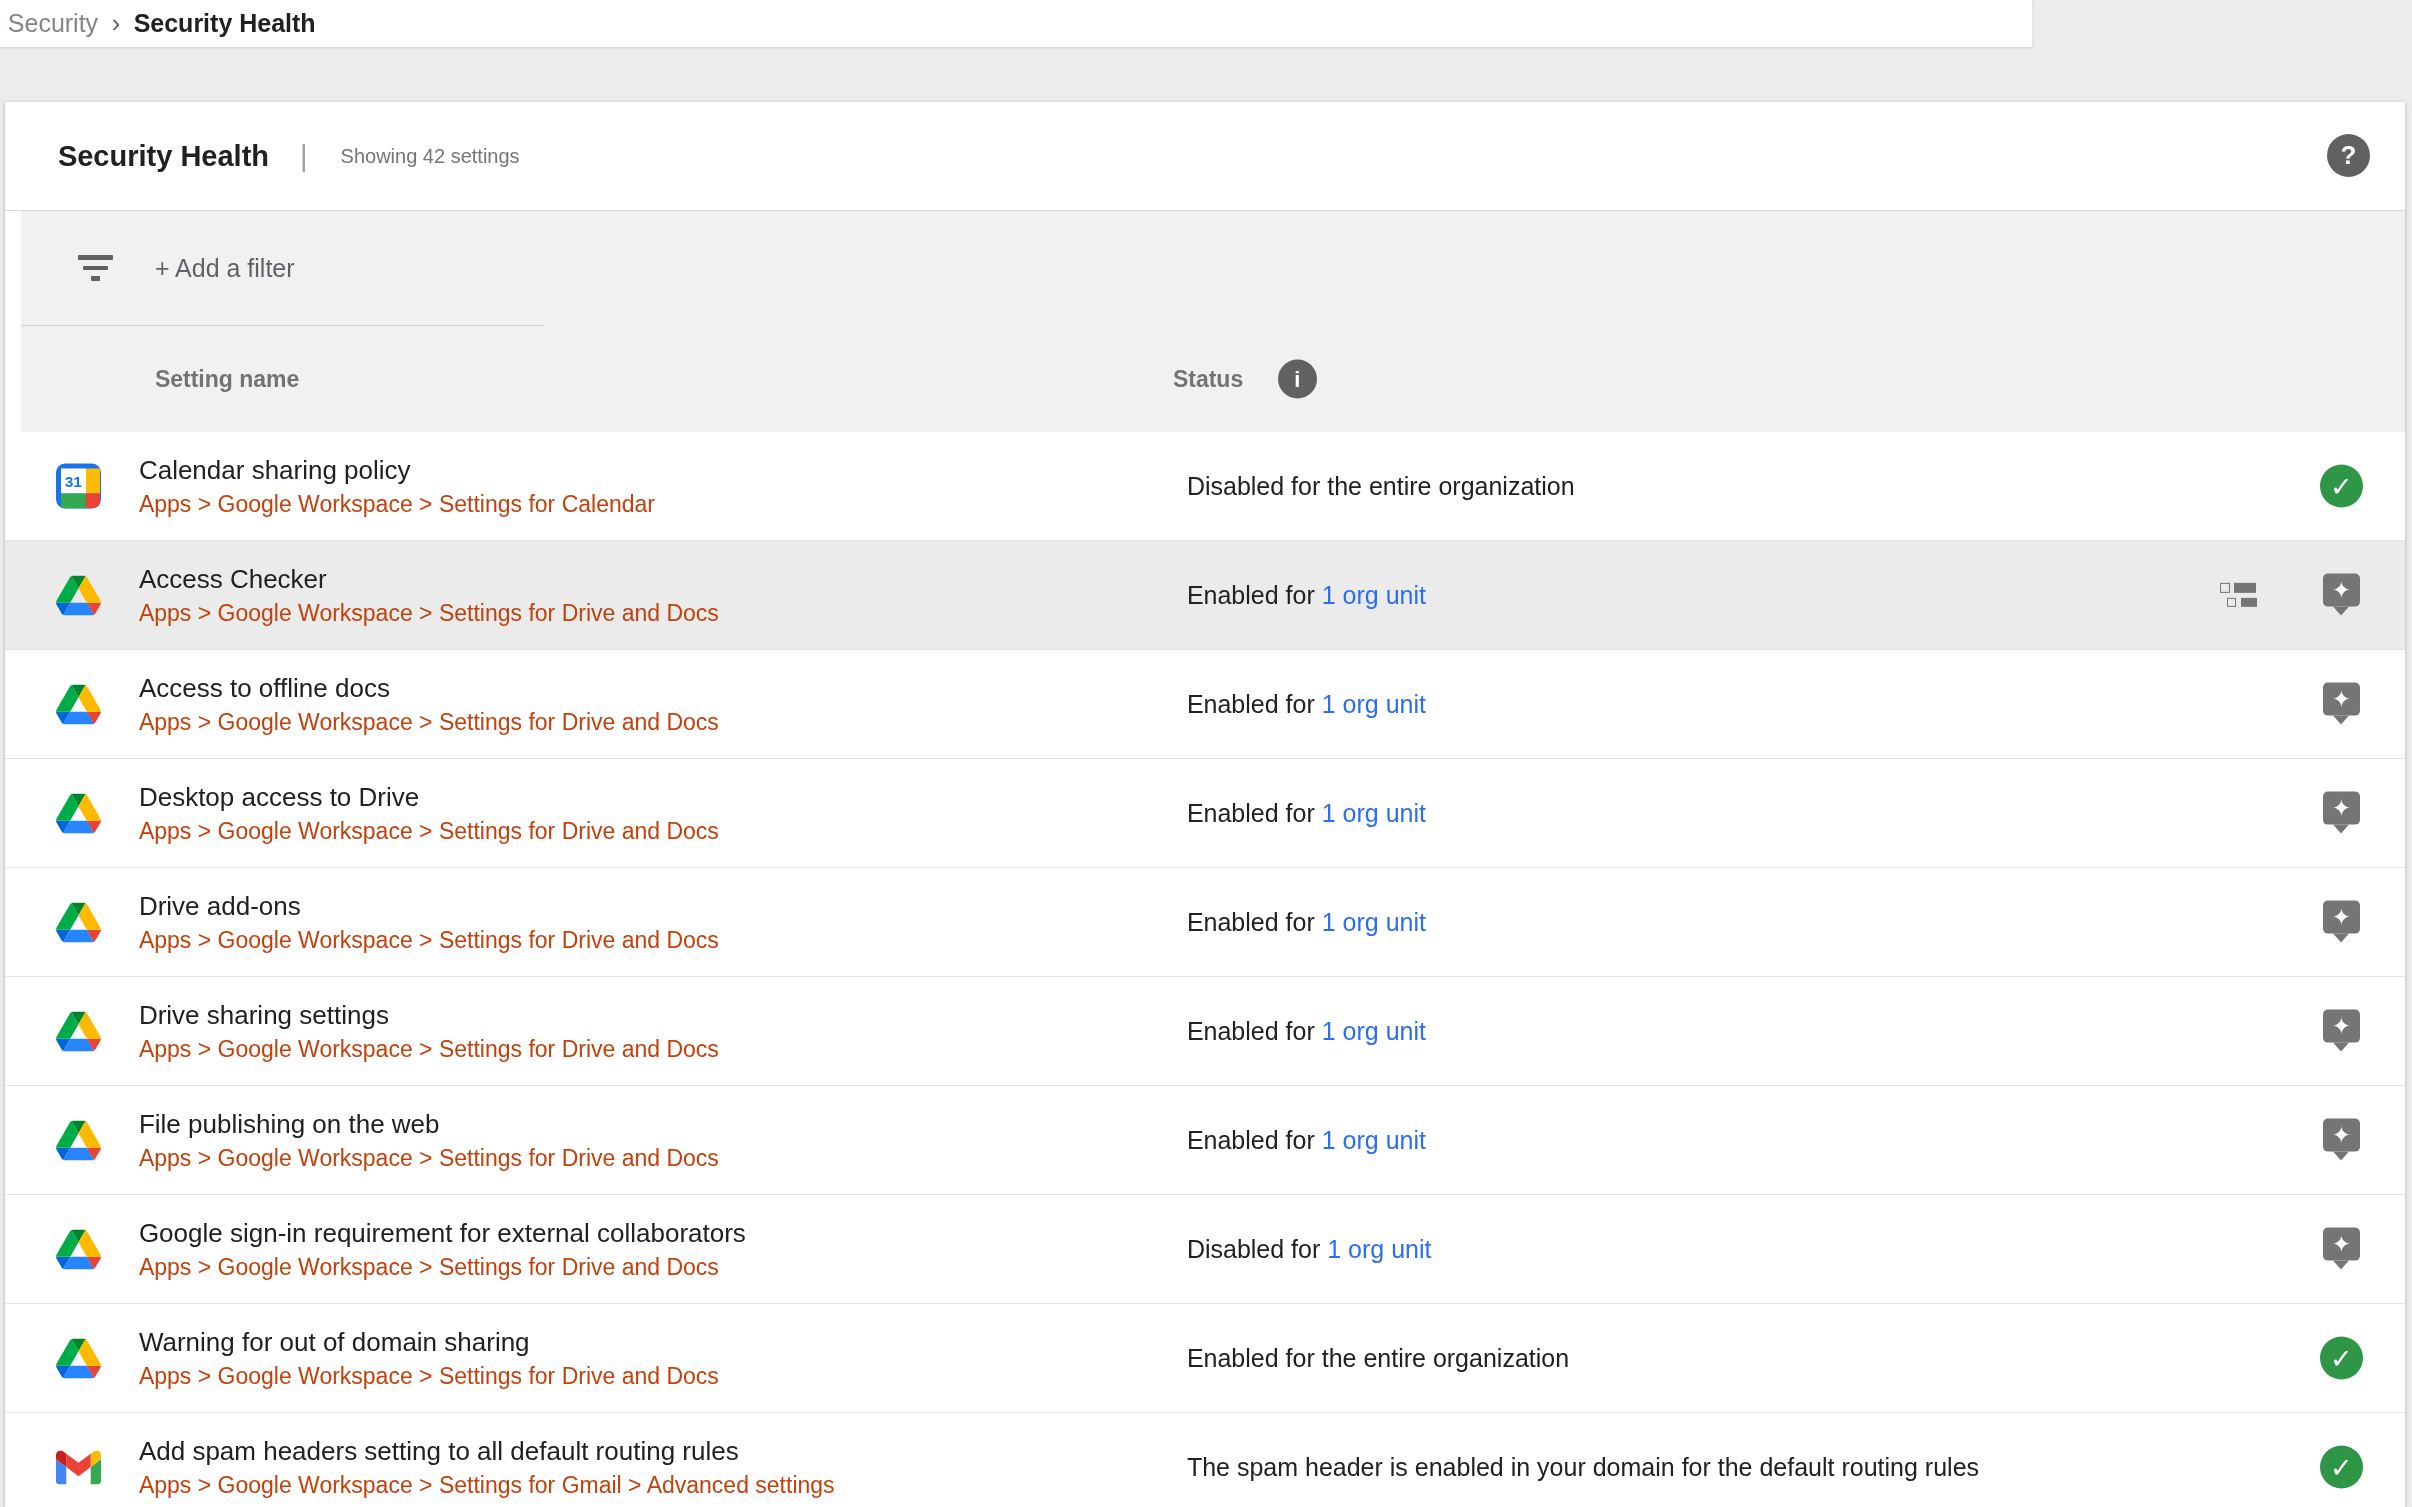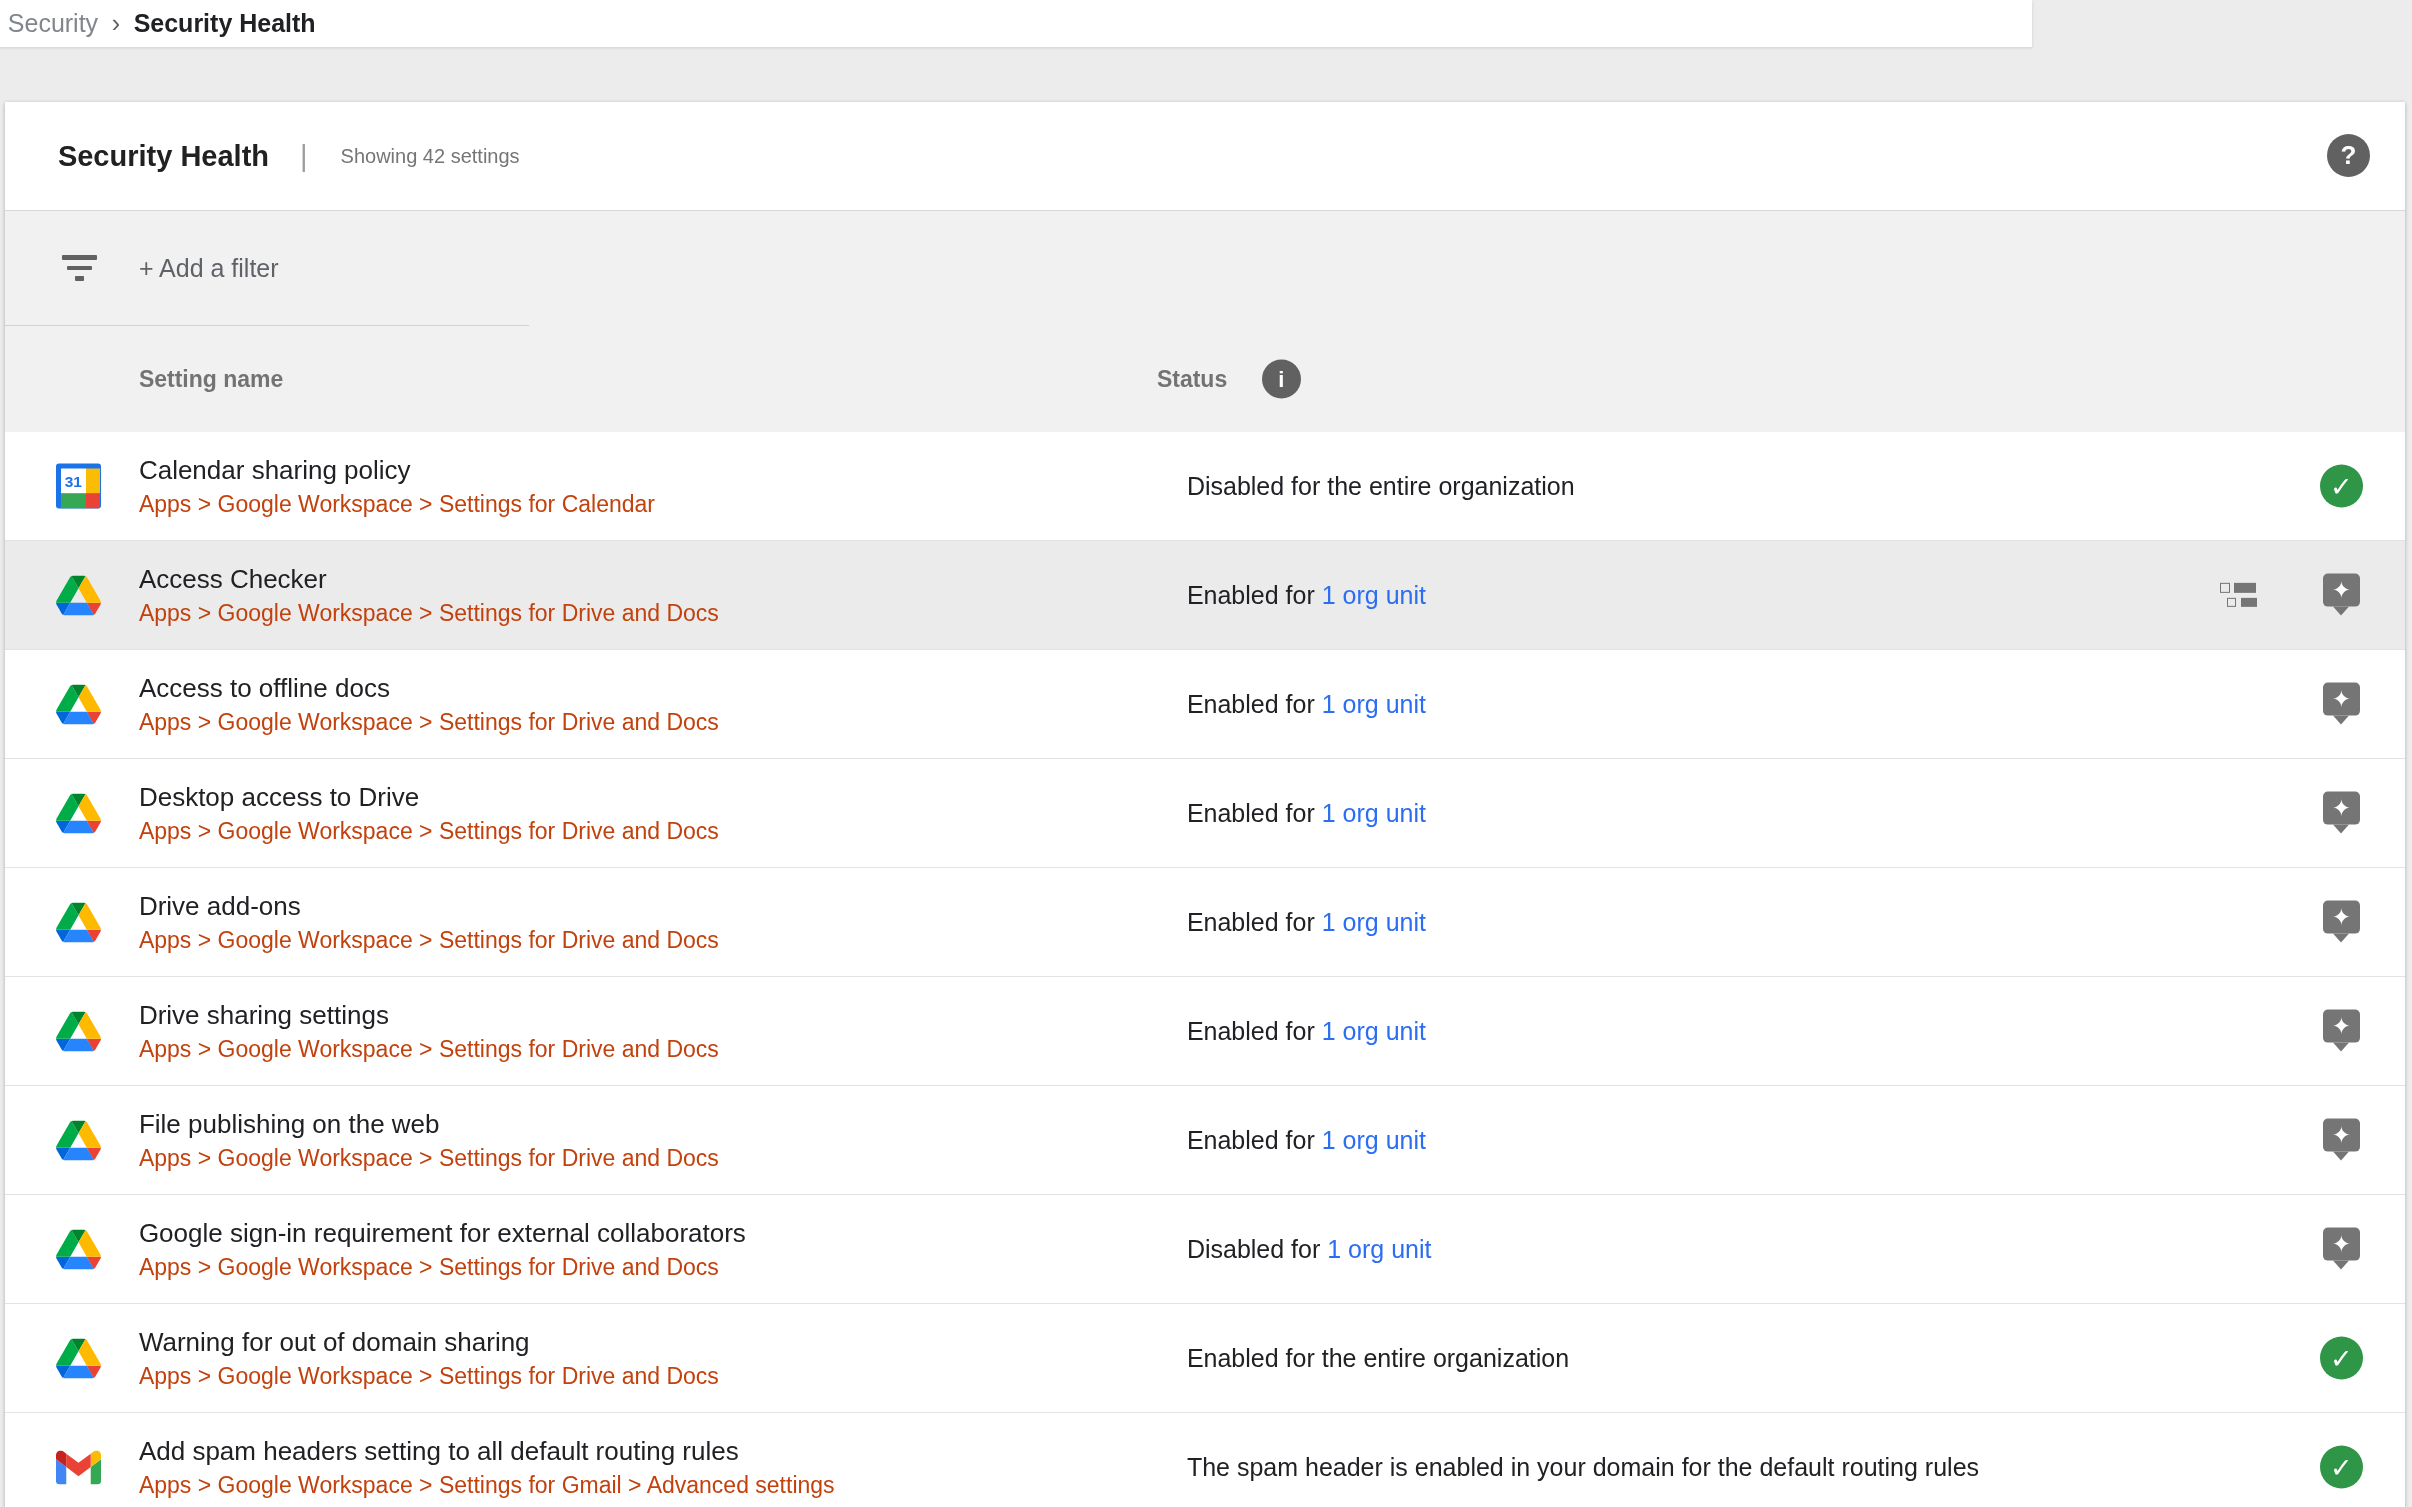--- a/index.html
+++ b/index.html
@@ -21,21 +21,21 @@
   .card-header { height:109px; border-bottom:1px solid #d8d8d8; position:relative;
     display:flex; align-items:center; padding-left:53px; background:#fff; }
   .page-title { font-size:29px; font-weight:700; color:#212121; }
   .pipe { color:#9e9e9e; font-size:29px; margin:0 33px 0 31px; }
   .subtitle { font-size:20px; color:#757575; }
   .help-btn { position:absolute; right:35px; top:32px; width:43px; height:43px; border-radius:50%;
     background:#616161; color:#fff; font-size:26px; font-weight:700; border:none;
     display:flex; align-items:center; justify-content:center; cursor:pointer; }
 
   
-  .band { background:#f1f1f1; }
+  .band { background:#f1f1f1;margin-left:16px; }
   .filter-row { height:114px; display:flex; align-items:center; cursor:pointer; }
   .filter-icon { margin-left:57px; width:35px; display:flex; flex-direction:column; align-items:center; gap:5.8px; }
   .filter-icon i { display:block; height:4.9px; background:#616161; border-radius:1px; }
   .filter-icon .fi1 { width:35px; } .filter-icon .fi2 { width:25px; } .filter-icon .fi3 { width:9.7px; }
   .add-filter { margin-left:42px; font-size:25px; color:#5f6368; }
   .filter-divider { height:1px; width:524px; background:#d2d2d2; }
   .table-header { height:106px; position:relative; }
   .col-head { position:absolute; top:50%; transform:translateY(-50%); font-size:23px; color:#737373; font-weight:600; }
   .col-setting { left:134px; }
   .col-status { left:1152px; }
@@ -68,21 +68,21 @@
     display:flex; align-items:center; justify-content:center; cursor:pointer; }
   .badge::after { content:""; position:absolute; left:50%; bottom:-8.7px; transform:translateX(-50%);
     border-left:8.7px solid transparent; border-right:8.7px solid transparent; border-top:9.7px solid #757575; }
   .badge .star { color:#fff; font-size:23px; line-height:1; font-family:"DejaVu Sans",sans-serif; }
 
   .check { position:absolute; left:2315px; top:50%; transform:translateY(-50%); width:43px; height:43px;
     border-radius:50%; background:#2e9646; color:#fff; display:flex; align-items:center; justify-content:center;
     font-size:27px; font-weight:700; font-family:"DejaVu Sans",sans-serif; }
 
   
-  .cal { position:relative; width:66px; height:45px; background:#1a73e8; border-radius:3px; overflow:hidden; display:block; }
+  .cal { position:relative; width:66px; height:45px; background:#1a73e8; border-radius:9px; overflow:hidden; display:block; }
   .cal i { position:absolute; display:block; }
   .cal .cw { left:4.9px; top:4.9px; width:25px; height:25px; background:#fff; }
   .cal .cy { left:30px; top:4.9px; width:14.6px; height:25px; background:#fbbc04; }
   .cal .cg { left:4.9px; top:30px; width:25px; height:14.6px; background:#34a853; }
   .cal .cr { left:30px; top:30px; width:14.6px; height:14.6px; background:#ea4335; }
   .cal b { position:absolute; left:4.9px; top:4.9px; width:25px; height:26px; line-height:26px; text-align:center;
     color:#1a73e8; font-size:15.5px; font-weight:700; }
 </style>
 </head>
 <body>

